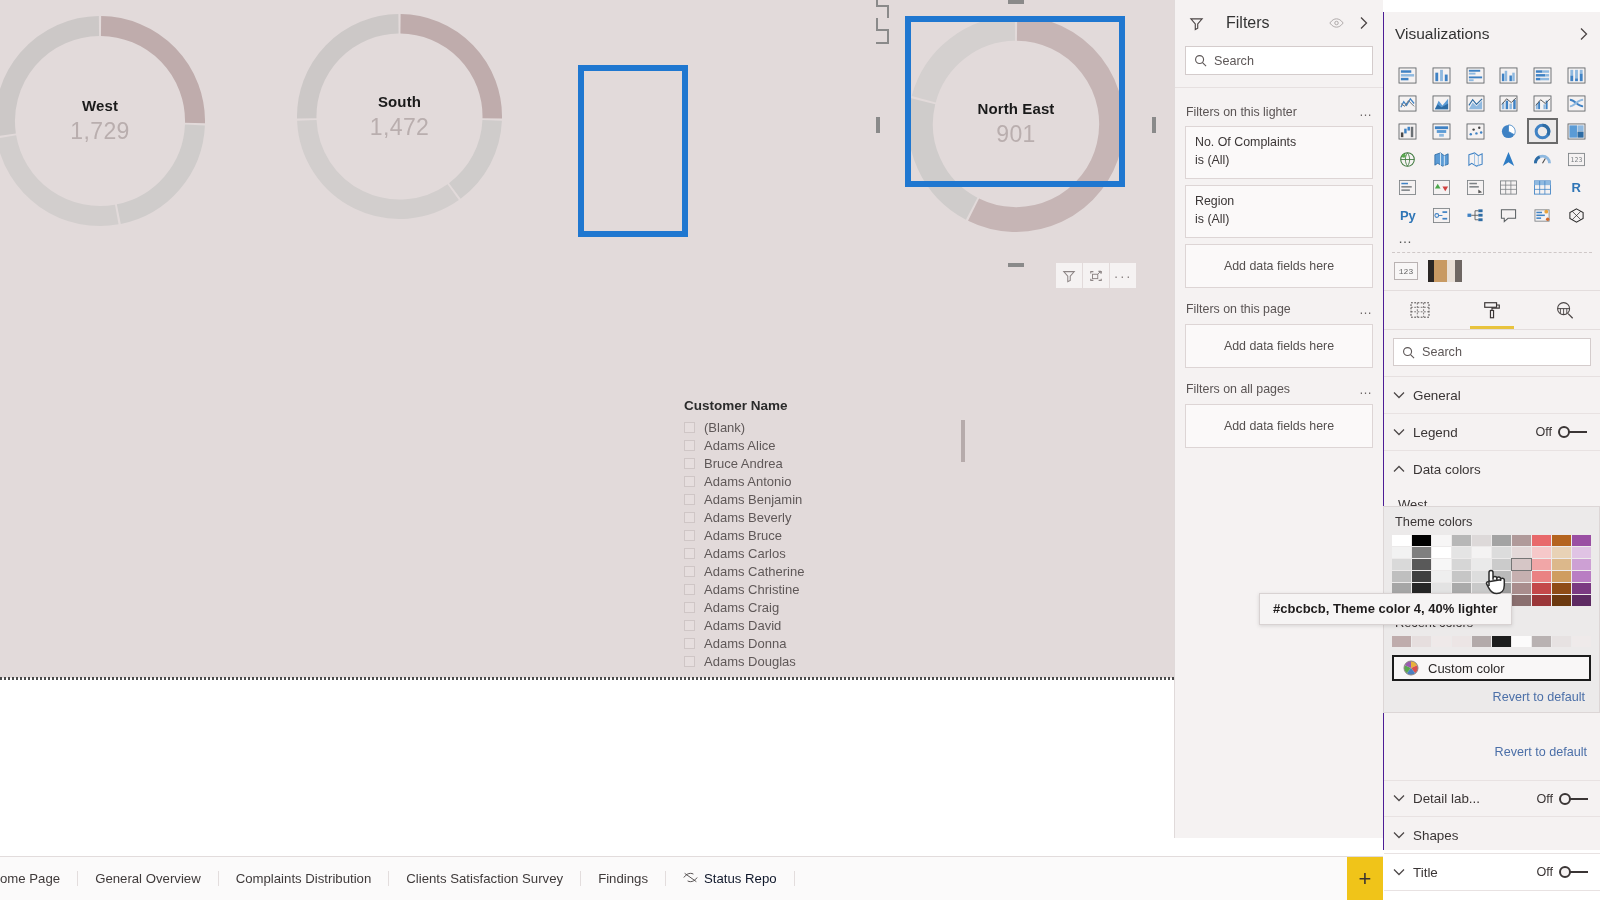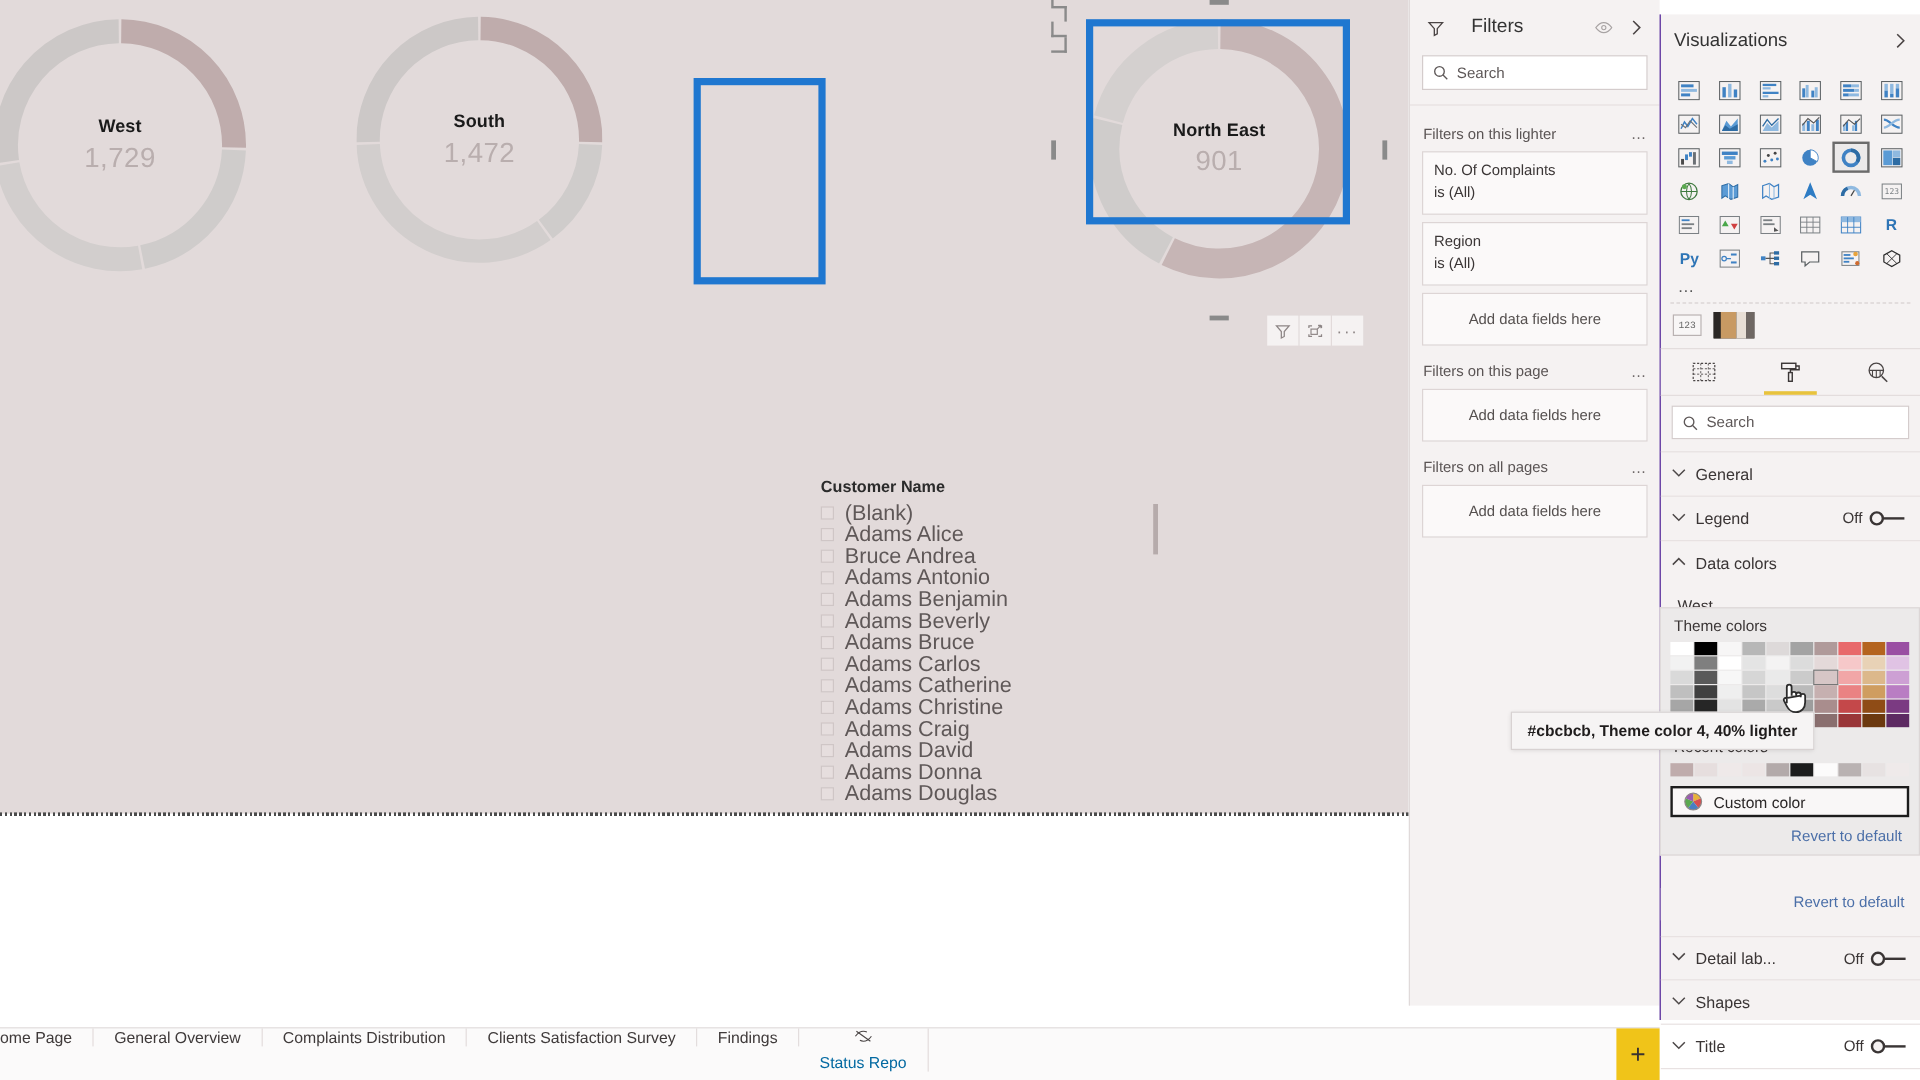--- a/index.html
+++ b/index.html
@@ -77,21 +77,21 @@
     position: absolute; left: 684px; top: 398px; width: 270px; height: 275px;
   }
   #slicer-title {
     font-size: 13.5px; font-weight: bold; color: #2b2b2b; margin-bottom: 5px;
   }
   .slicer-row { display: flex; align-items: center; height: 18px; }
   .slicer-box {
     width: 11px; height: 11px; border: 1px solid #cfc6c6; background: #e6dede;
     margin-right: 9px; flex: 0 0 auto;
   }
-  .slicer-label { font-size: 18px; color: #5f5858; }
+  .slicer-label { font-size: 13px; color: #5f5858; }
   #slicer-scroll {
     position: absolute; right: -11px; top: 22px; width: 4px; height: 42px;
     background: #b6abab;
   }
 
   
   #filters-pane {
     position: absolute; left: 1174px; top: 0; width: 209px; height: 838px;
     background: #f5f2f2; border-left: 1px solid #e0dada;
   }
@@ -254,21 +254,21 @@
     position: absolute; left: 0; bottom: 0; width: 1383px; height: 44px;
     background: #fbfafa; border-top: 1px solid #e2dcdc;
     display: flex; align-items: stretch;
   }
   .tab {
     display: flex; align-items: center; justify-content: center; gap: 6px;
     padding: 0 17px; font-size: 13.2px; color: #3f3a3a;
     border-right: 1px solid #e3dddd; white-space: nowrap;
   }
   .tab.first { padding-left: 0; }
-  .tab.hidden-page { color: #0369a1; flex-direction: column; }
+  .tab.hidden-page { color: #0f172a; }
   #add-page {
     width: 36px; background: #f0c419; display: flex; align-items: center;
     justify-content: center; font-size: 22px; color: #3a3330; font-weight: 300;
   }
 </style>
 </head>
 <body>
 
 <div id="app">
 
@@ -1011,21 +1011,21 @@
 
   <div id="color-tooltip">#cbcbcb, Theme color 4, 40% lighter</div>
 
   <div id="cursor-hand">
     <svg width="26" height="32" viewBox="0 0 26 32">
       <path d="M8 20V6.5a2 2 0 0 1 4 0v7.2m0-1.2a1.9 1.9 0 0 1 3.8 0v1.6m0-1.1a1.9 1.9 0 0 1 3.8 0v2m0-1.3a1.9 1.9 0 0 1 3.7 0v5.5c0 4.9-3 8.3-7.6 8.3-4.4 0-6-1.8-7.7-5.1l-2.4-4.6c-.6-1.2.6-2.5 1.9-2z" fill="#ffffff" stroke="#2c2c2c" stroke-width="1.5" stroke-linejoin="round"></path>
     </svg>
   </div>
 
   <div id="tabbar">
-    <div id="tabs-container" style="display:flex; align-items:flex-start; flex:1;">
+    <div id="tabs-container" style="display:flex; align-items:center; flex:1;">
         <div class="tab first">
           <span>ome Page</span>
         </div>
         <div class="tab">
           <span>General Overview</span>
         </div>
         <div class="tab">
           <span>Complaints Distribution</span>
         </div>
         <div class="tab">

